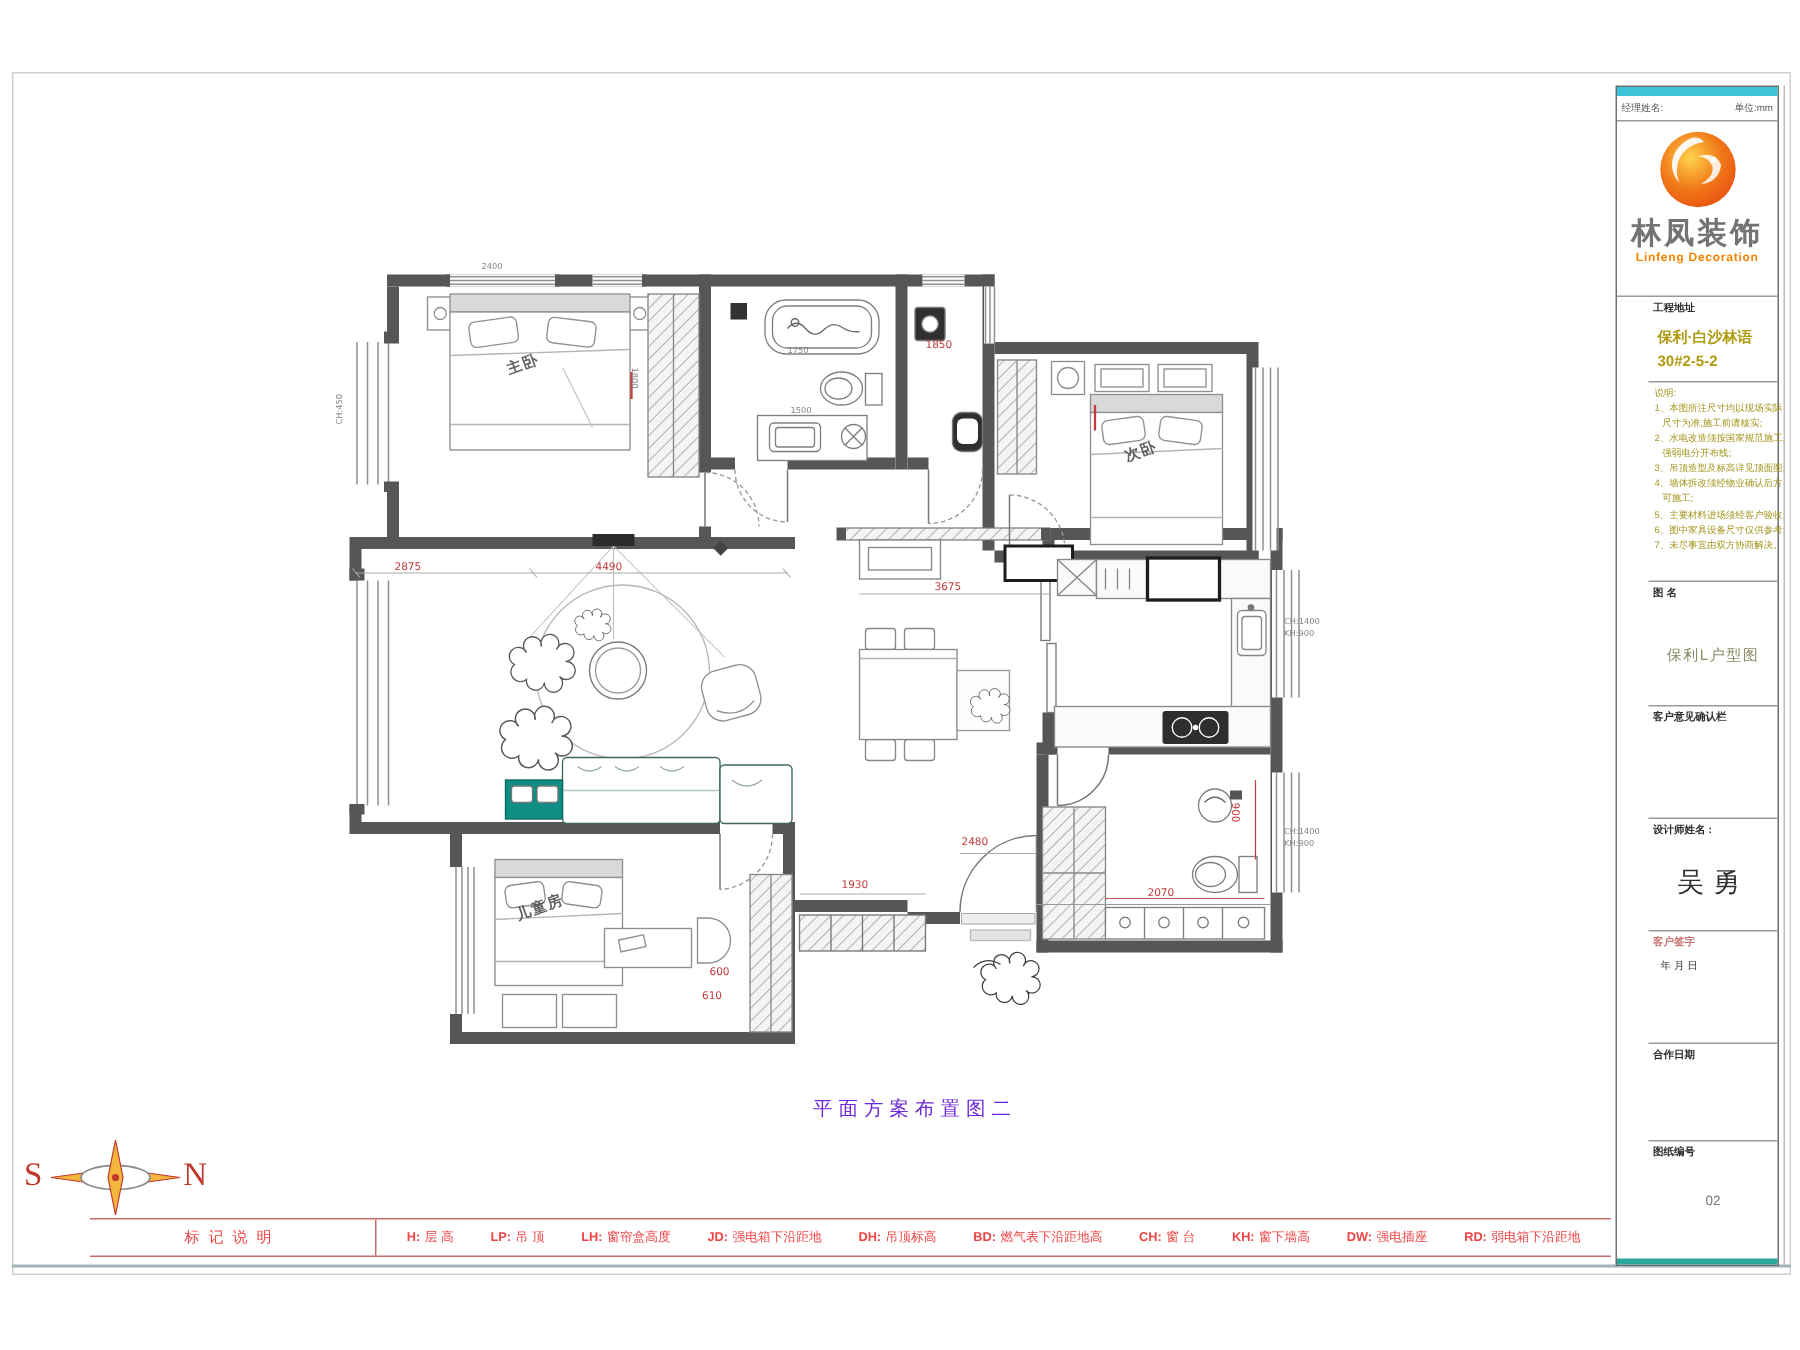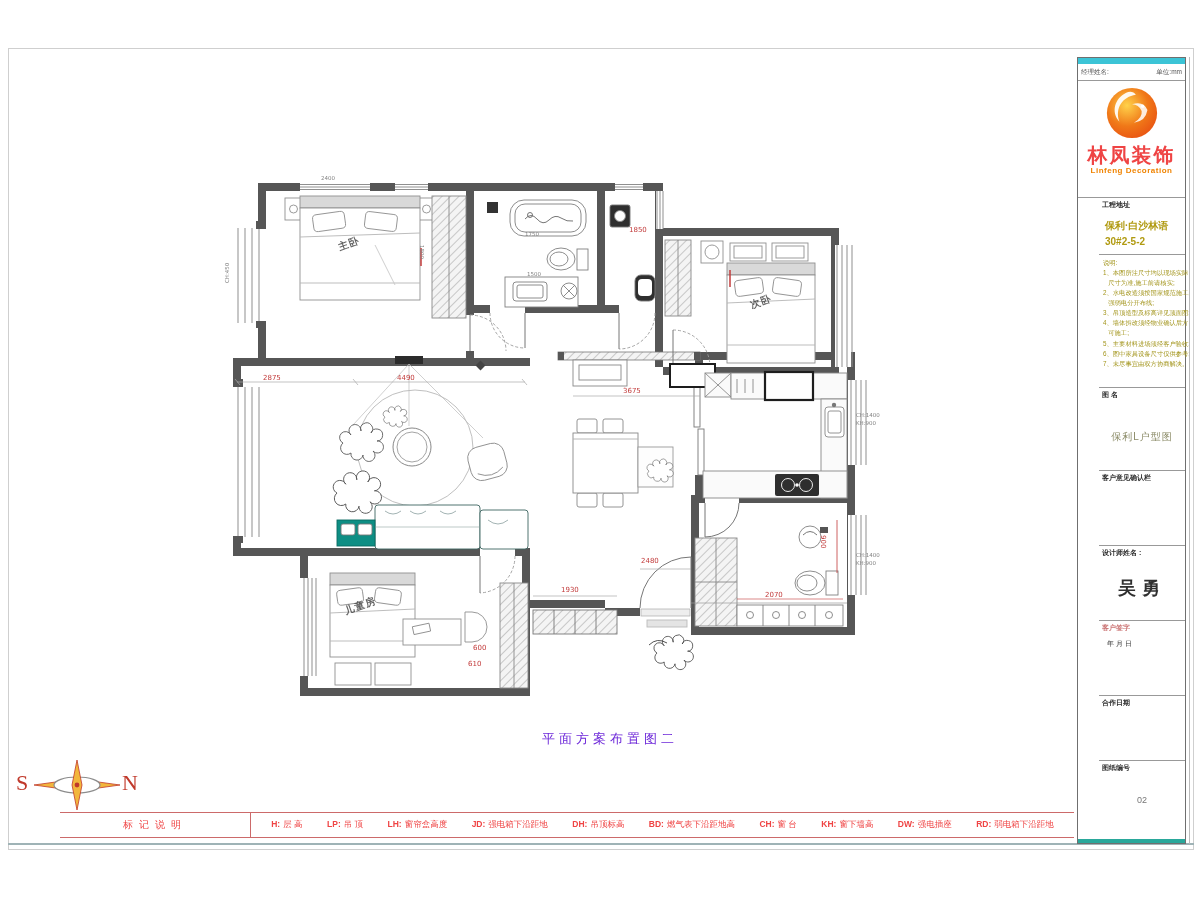--- a/index.html
+++ b/index.html
@@ -36,36 +36,36 @@
   .leg-item b{font-weight:bold;margin-right:3px;}
 
   
   .tb{position:absolute;left:1077px;top:57px;width:109px;height:787px;border:1px solid #6f6f6f;
       background:#fff;box-sizing:border-box;}
   .tb:after{content:"";position:absolute;top:-1px;bottom:-1px;right:-5px;border-right:1px solid #bbb;}
   .tb-cyan{height:6px;background:#3cc4d6;}
   .tb-row{height:16px;border-bottom:1px solid #999;display:flex;justify-content:space-between;
       align-items:center;padding:0 3px;font-size:6.5px;color:#555;}
   .tb-logo{height:112px;border-bottom:1px solid #999;text-align:center;padding-top:4px;}
-  .brand-cn{font-size:20px;font-weight:bold;color:#ef4444;letter-spacing:2px;line-height:1.05;text-align:center;}
+  .brand-cn{font-size:20px;font-weight:bold;color:#737373;letter-spacing:2px;line-height:1.05;text-align:center;}
   .brand-en{font-size:8px;font-weight:bold;color:#f08300;letter-spacing:.5px;}
   .tb-sec{border-bottom:1px solid #999;position:relative;margin-left:21px;}
   .tb-sec .hd{font-size:7px;font-weight:bold;color:#2e2e2e;padding:2px 3px 0 3px;}
   .tb-sec .hd.pink{color:#cc7777;}
   .sec-proj{height:56px;}
   .proj-lines{padding:8px 4px 0 6px;color:#b09a10;font-size:10px;font-weight:bold;line-height:1.6;}
   .sec-notes{height:132px;}
   .notes-body{padding:3px 3px 0 4px;color:#a3951c;font-size:6.3px;line-height:1.6;white-space:pre;}
   .sec-name{height:82px;}
   .sec-name .val{position:absolute;left:0;right:0;top:42px;text-align:center;
       color:#8a8a66;font-size:10px;letter-spacing:1px;}
   .sec-confirm{height:74px;}
   .sec-designer{height:74px;}
   .sec-designer .val{position:absolute;left:0;right:0;top:30px;text-align:center;
-      color:#2f2f2f;font-size:18px;font-weight:bold;letter-spacing:6px;}
+      color:#2f2f2f;font-size:18px;font-weight:normal;letter-spacing:6px;}
   .sec-sign{height:74px;}
   .sec-sign .sub{padding:6px 0 0 8px;font-size:7px;color:#333;}
   .sec-date{height:64px;}
   .sec-num{height:78px;border-bottom:none;}
   .sec-num .val{position:absolute;left:0;right:0;top:34px;text-align:center;color:#777;font-size:9px;}
   .tb-teal{position:absolute;left:0;right:0;bottom:0;height:4px;background:#2aa89b;}
 </style>
 </head>
 <body>
 
@@ -404,21 +404,21 @@
         <line x1="12" y1="207" x2="300" y2="207"></line>
         <line x1="10" y1="204" x2="15" y2="210"></line>
           <line x1="128" y1="204" x2="133" y2="210"></line>
           <line x1="297" y1="204" x2="302" y2="210"></line>
       </g>
     </svg>
     <div class="plan-labels" id="plan-labels">
         <span class="pl red" style="left: 38px; top: 200px;">2875</span>
         <span class="pl red" style="left: 172px; top: 200px;">4490</span>
         <span class="pl red" style="left: 398px; top: 213px;">3675</span>
-        <span class="pl red" style="left: 404px; top: 52px;">1850</span>
+        <span class="pl red" style="left: 392px; top: 52px;">1850</span>
         <span class="pl red" style="left: 416px; top: 383px;">2480</span>
         <span class="pl red" style="left: 336px; top: 412px;">1930</span>
         <span class="pl red" style="left: 540px; top: 417px;">2070</span>
         <span class="pl red" style="left: 601px; top: 360px; transform: rotate(90deg);">900</span>
         <span class="pl red" style="left: 228px; top: 470px; padding-left: 20px;">600</span>
         <span class="pl red" style="left: 243px; top: 486px;">610</span>
         <span class="pl dim" style="left: 300px; top: 57px;">1750</span>
         <span class="pl dim" style="left: 302px; top: 97px;">1500</span>
         <span class="pl dim" style="left: 199px; top: 70px; transform: rotate(90deg);">1800</span>
         <span class="pl dim" style="left: 96px; top: 1px;">2400</span>

